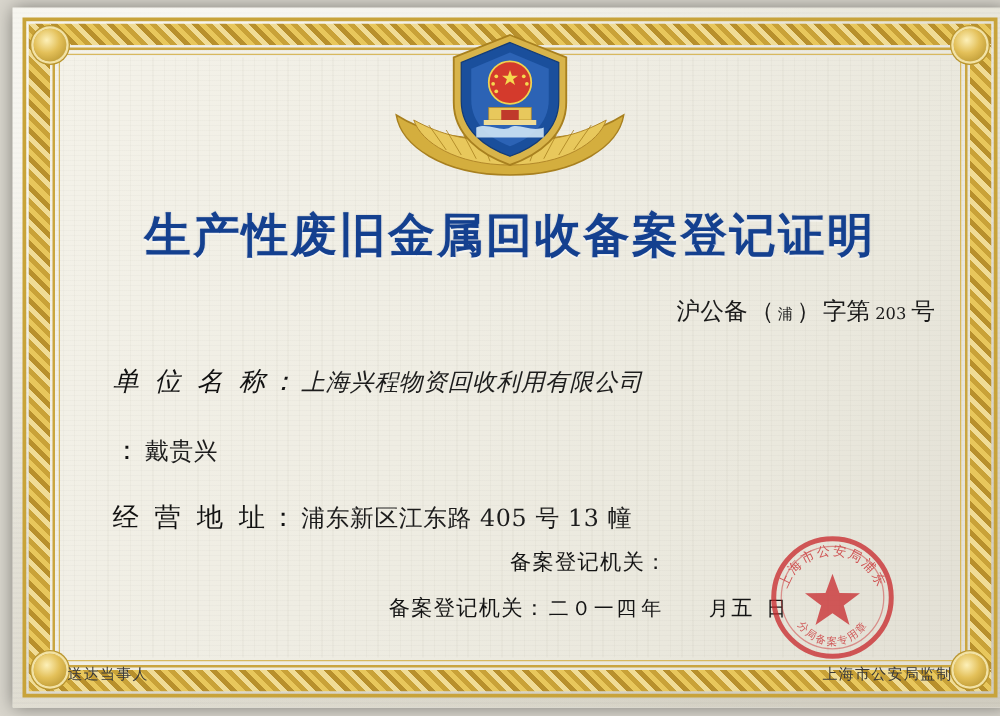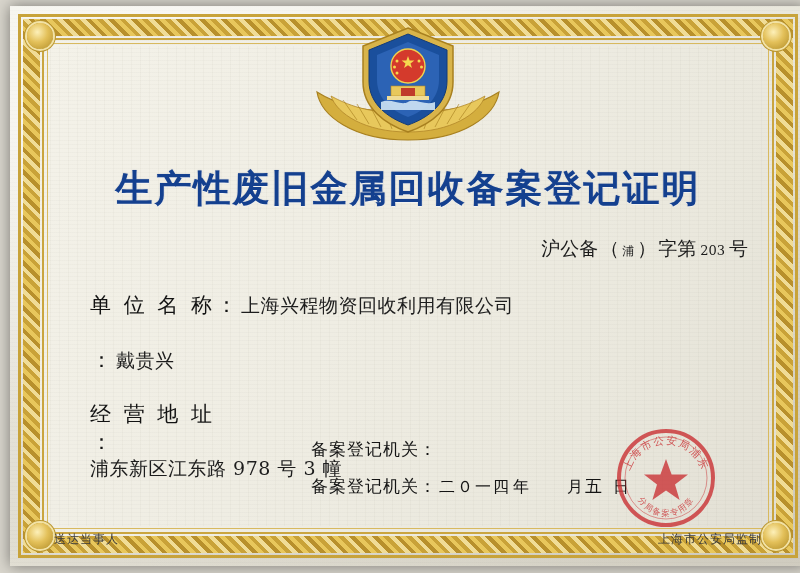--- a/index.html
+++ b/index.html
@@ -185,39 +185,40 @@
     color: #121212;
     padding: 0 4px 0 1px;
   }
   .field .value {
     font-size: 19px;
     color: #1d1d1d;
     font-family: "DejaVu Serif", serif;
     letter-spacing: 0.5px;
     white-space: nowrap;
   }
-  .f-company { top: 285px; }
+  .f-company { top: 285px; font-style: italic; }
   .f-legal   { top: 340px; }
-  .f-address { top: 394px; flex-direction: column; }
+  .f-address { top: 394px; }
 
   
   .reg-block {
     position: absolute;
     right: 175px;
     top: 432px;
     font-family: "DejaVu Serif", serif;
   }
   .reg-row {
     display: flex;
     align-items: baseline;
     font-size: 17px;
     color: #141414;
     margin-bottom: 14px;
     letter-spacing: 1px;
     white-space: nowrap;
+    justify-content: center;
   }
   .reg-row .dval {
     font-size: 16px;
     letter-spacing: 2px;
     padding-left: 2px;
   }
   .reg-row .gap { display: inline-block; width: 34px; }
   .reg-row .gap-sm { display: inline-block; width: 26px; }
 
   
@@ -342,21 +343,21 @@
     </div>
 
     <div class="field f-legal">
       <span class="colon">：</span>
       <span class="value">戴贵兴</span>
     </div>
 
     <div class="field f-address">
       <span class="label">经 营 地 址</span>
       <span class="colon">：</span>
-      <span class="value">浦东新区江东路 978 号 3 幢</span>
+      <span class="value">浦东新区江东路 405 号 13 幢</span>
     </div>
 
     <div class="reg-block">
       <div class="reg-row">
         <span>备案登记机关：</span>
         <span></span>
       </div>
       <div class="reg-row">
         <span>备案登记机关：</span>
         <span class="dval">二０一四</span>

